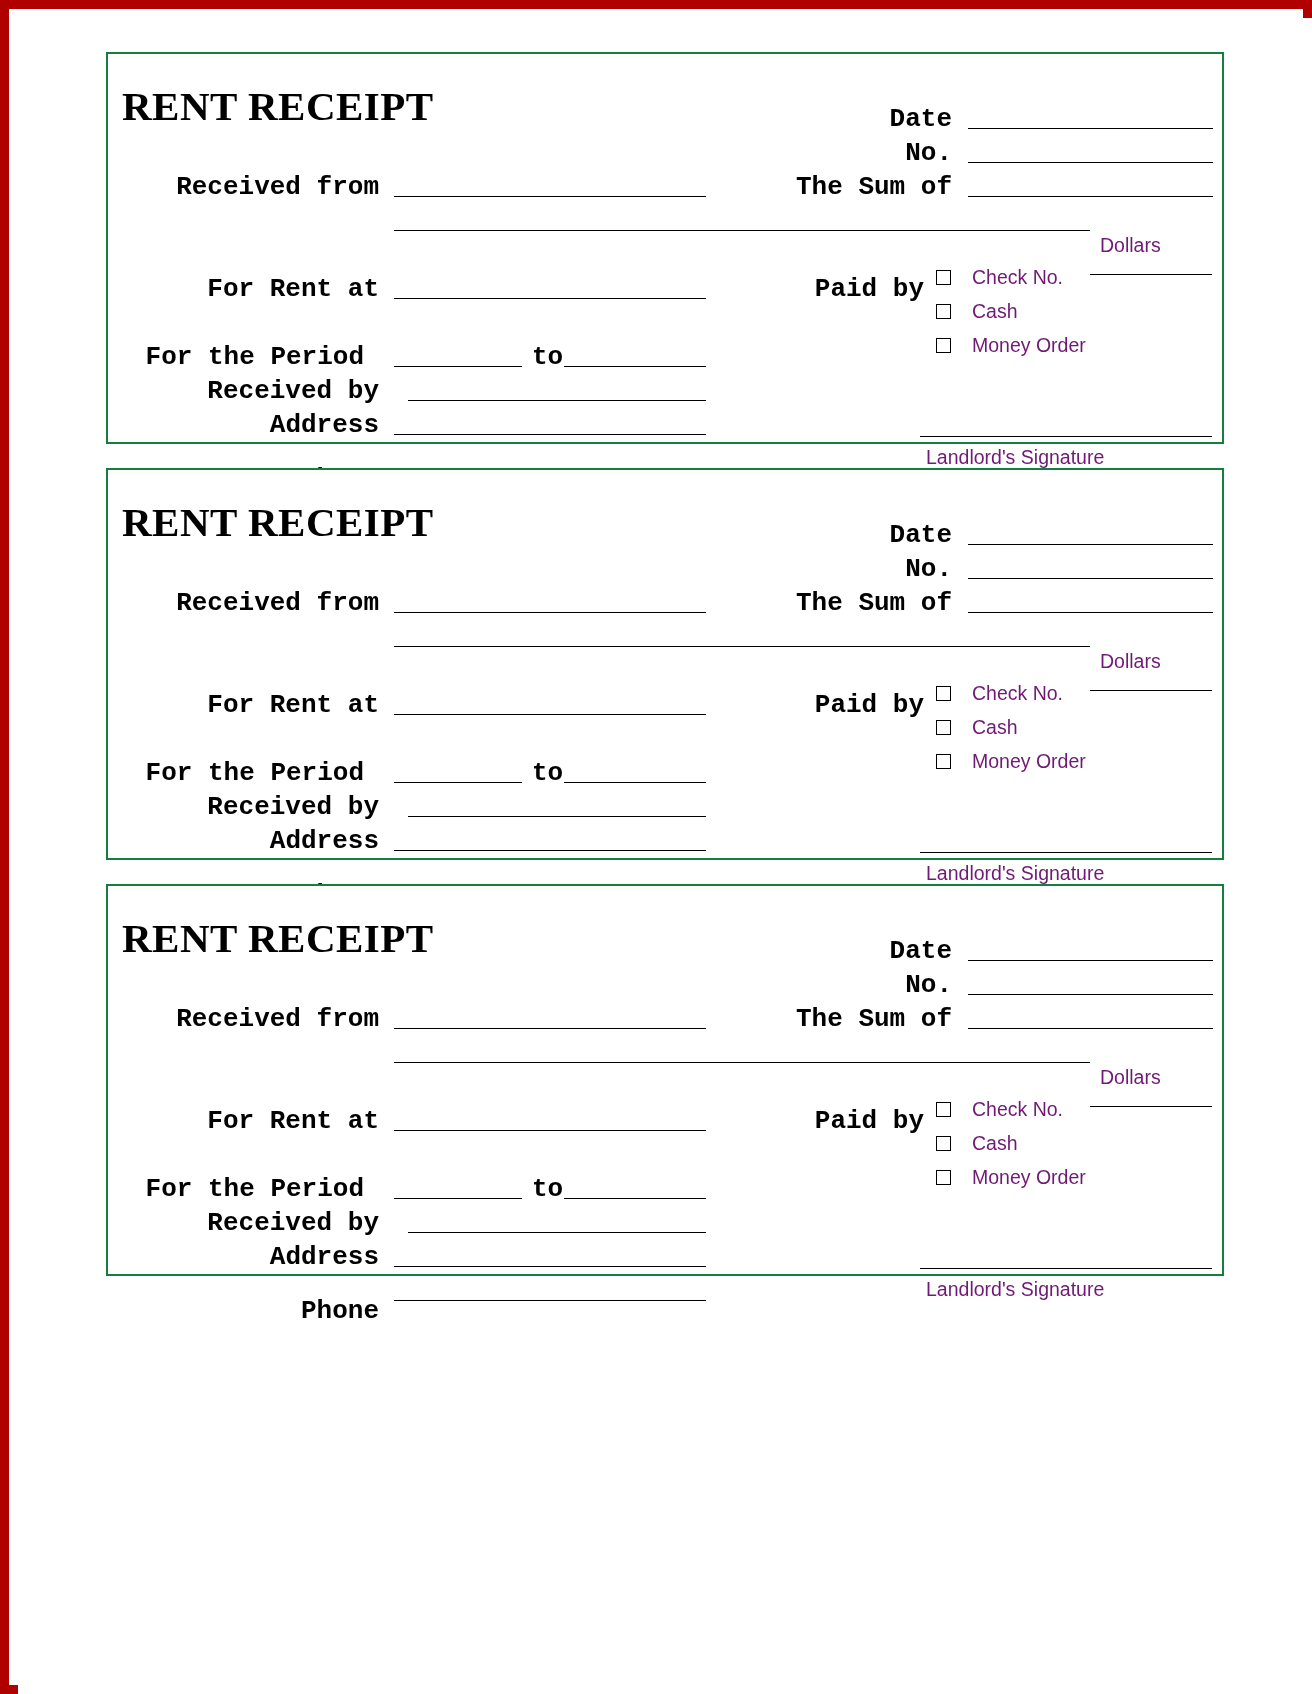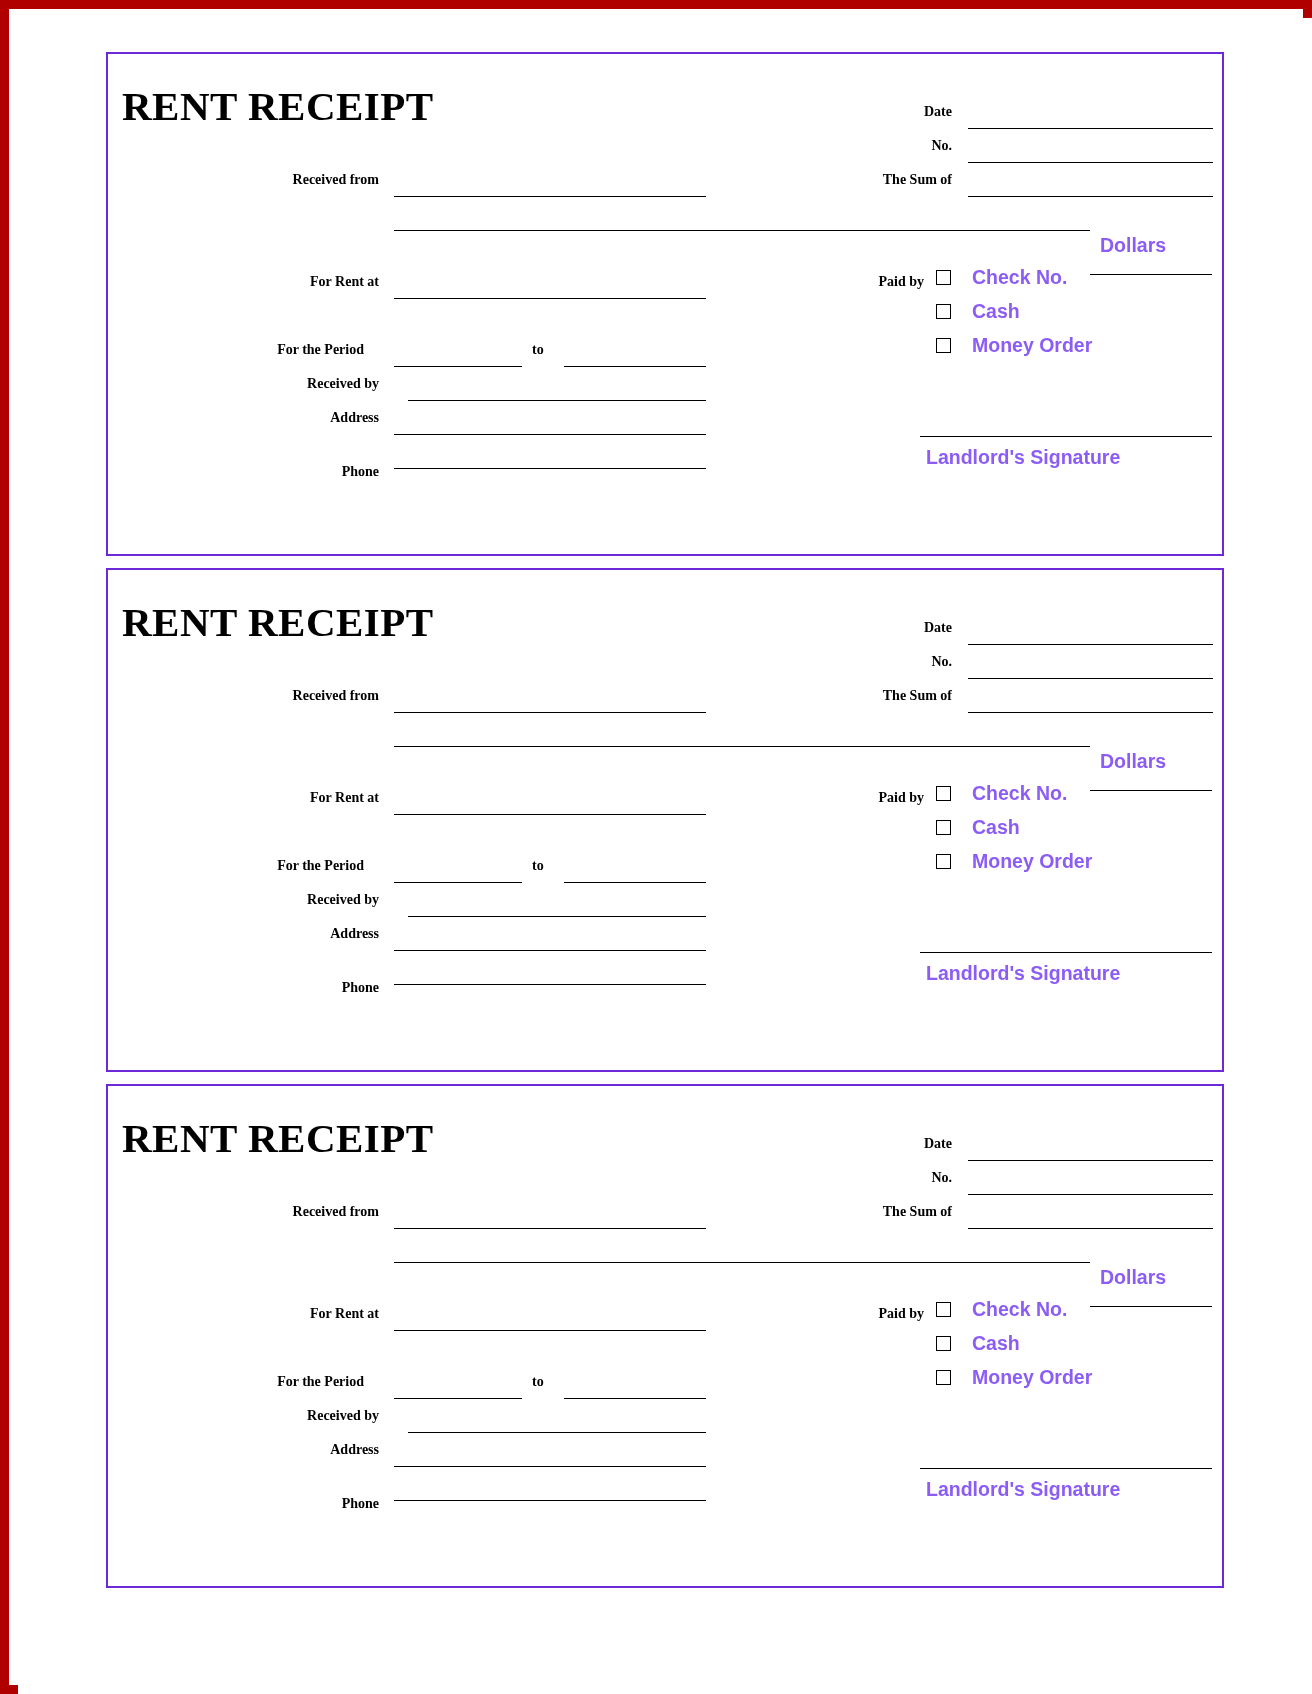--- a/index.html
+++ b/index.html
@@ -35,55 +35,55 @@
   .sheet {
     position: absolute;
     left: 84px;
     top: 30px;
     width: 1130px;
     height: 1560px;
   }
   .receipt {
     position: relative;
     box-sizing: border-box;
-    border: 2px solid #6d28d9;
+    border: 2px solid #15803d;
     width: 1118px;
-    height: 504px;
-    margin-bottom: 12px;
+    height: 392px;
+    margin-bottom: 24px;
     background: #ffffff;
   }
 
   .title {
     position: absolute;
     left: 14px;
     top: 28px;
     font-family: "Liberation Serif", serif;
     font-weight: bold;
     font-size: 41px;
     letter-spacing: 0.5px;
     color: #000;
     white-space: nowrap;
   }
 
   
   .lbl {
     position: absolute;
-    font-family: Liberation Serif, serif;
+    font-family: Liberation Mono, monospace;
     font-weight: bold;
-    font-size: 14px;
+    font-size: 26px;
     color: #000;
     white-space: nowrap;
   }
   .lbl.right { text-align: right; }
   .plain {
     position: absolute;
     font-family: "Liberation Sans", sans-serif;
-    font-weight: bold;
+    font-weight: normal;
     font-size: 19.5px;
-    color: #8b5cf6;
+    color: #701a75;
     white-space: nowrap;
   }
   .rule {
     position: absolute;
     border-bottom: 1.6px solid #000;
     height: 0;
   }
   .checkbox {
     position: absolute;
     width: 15px;

